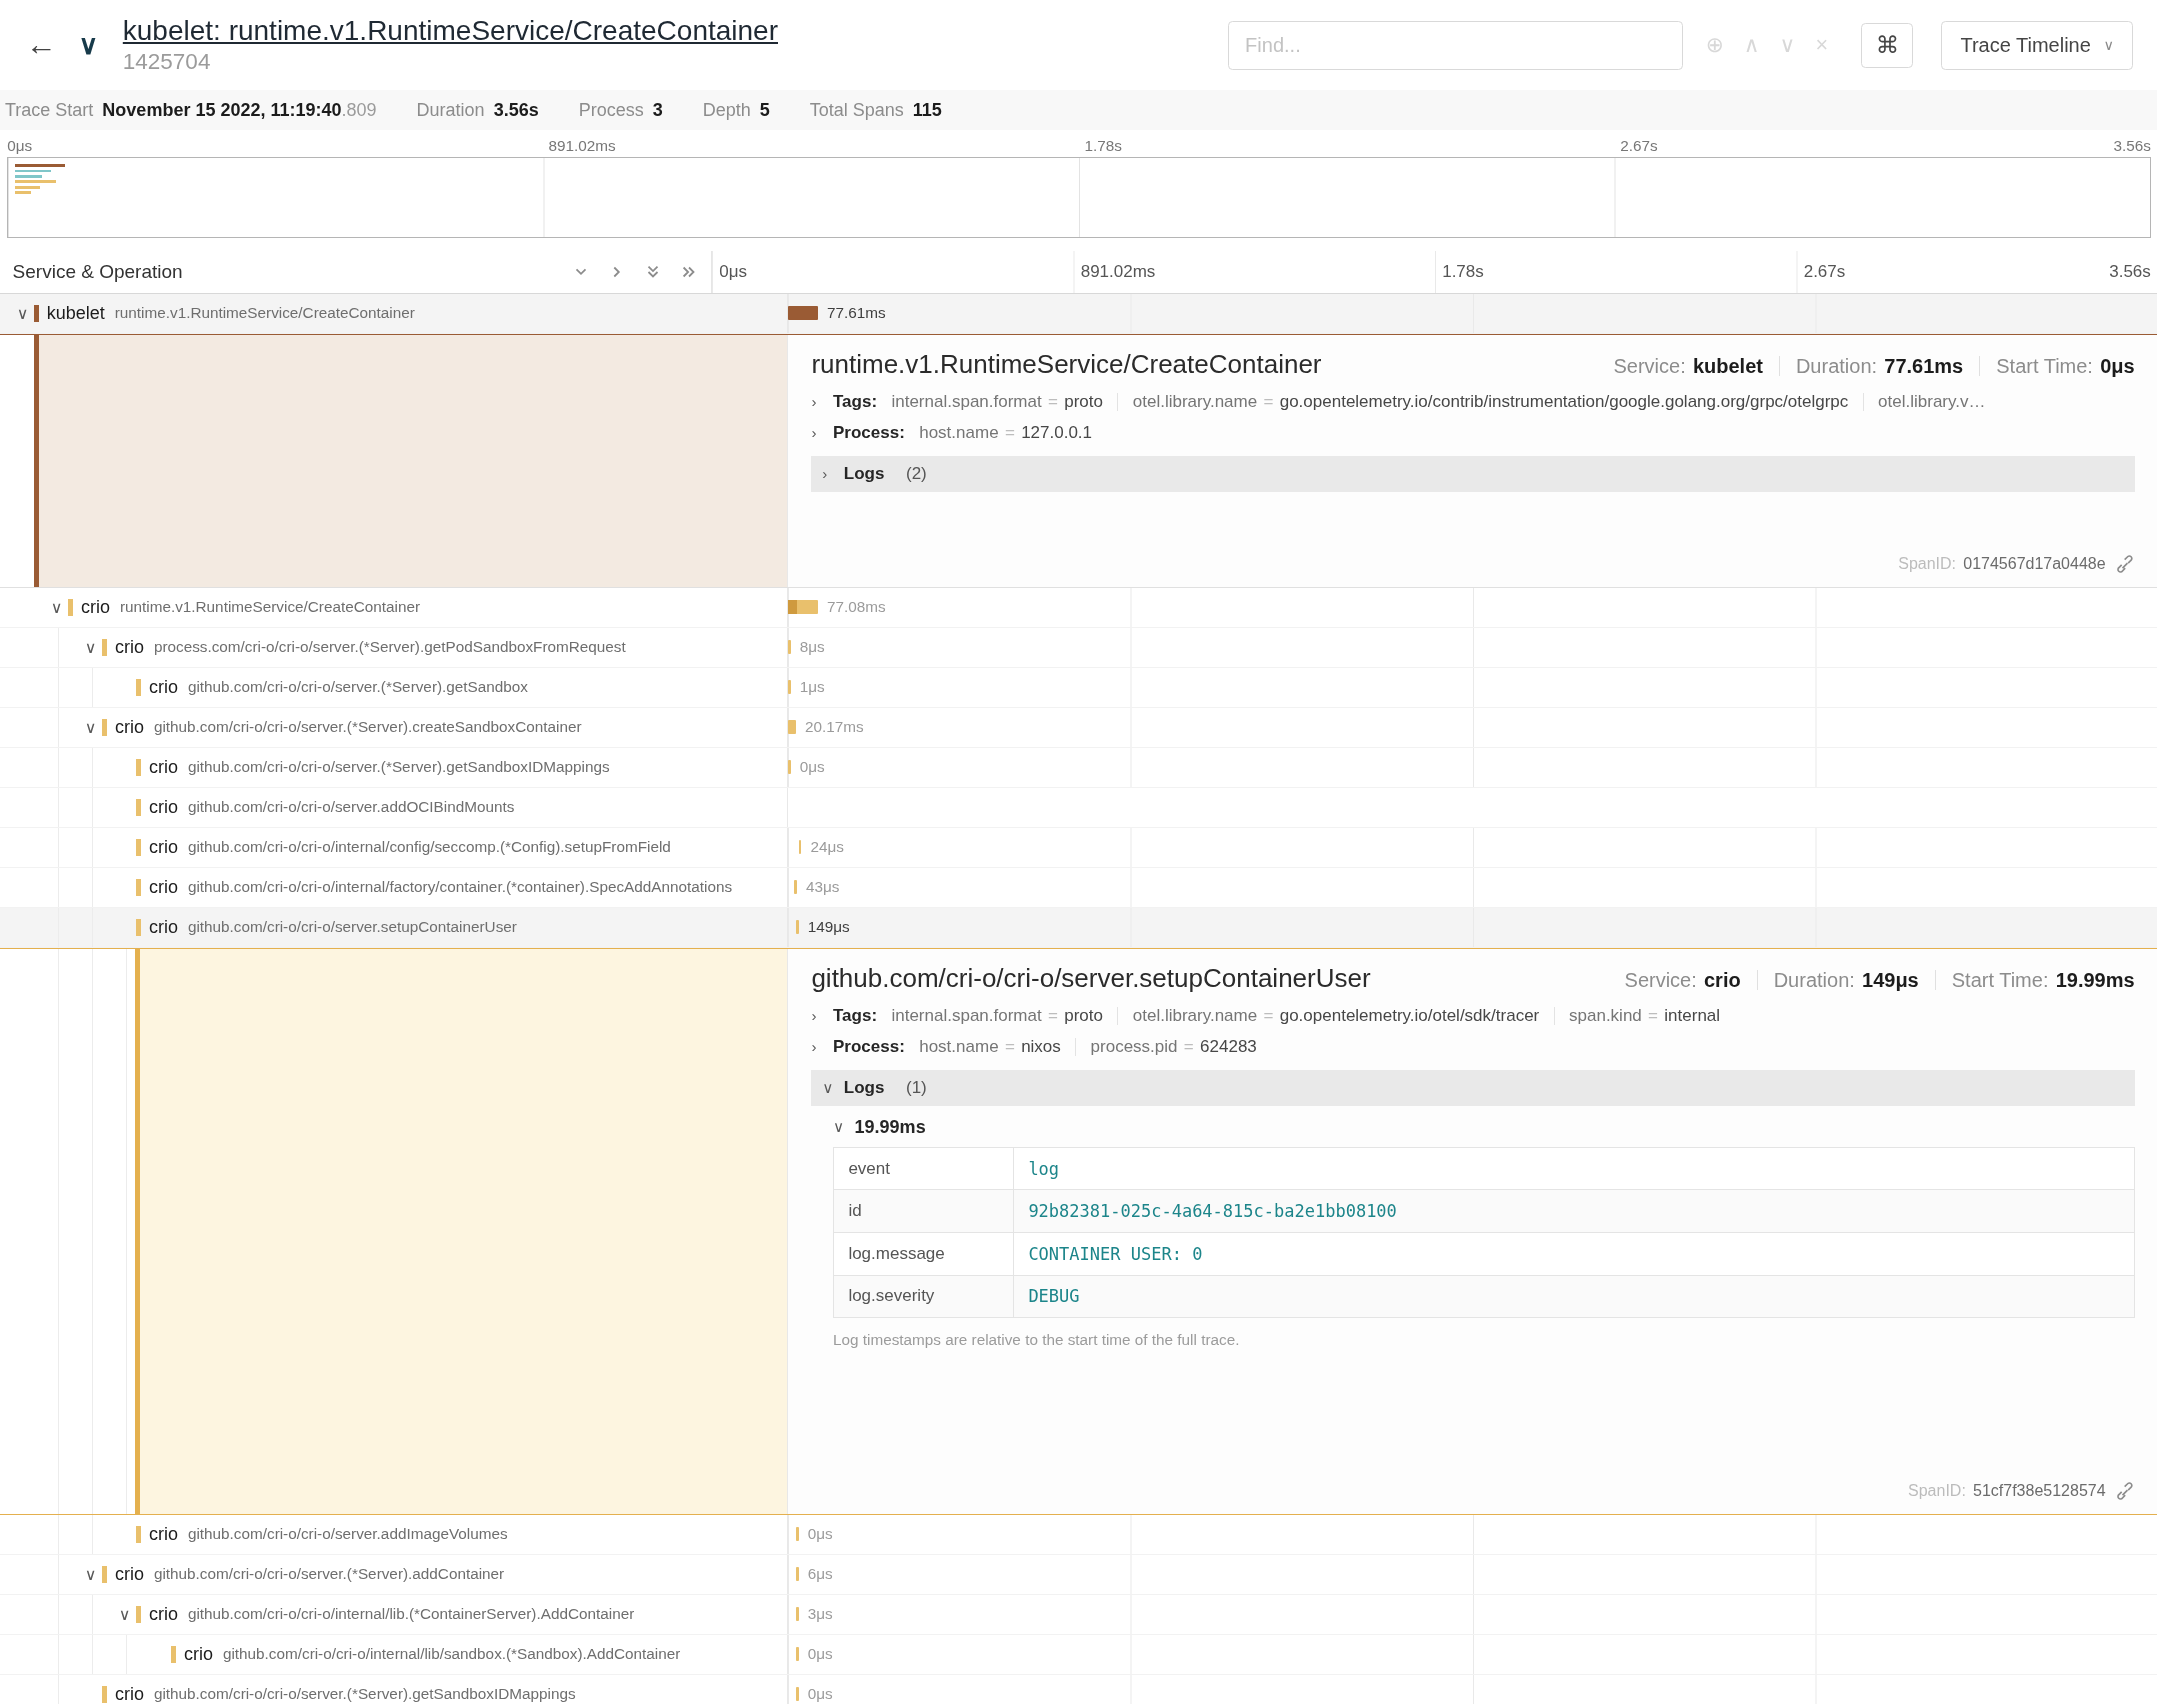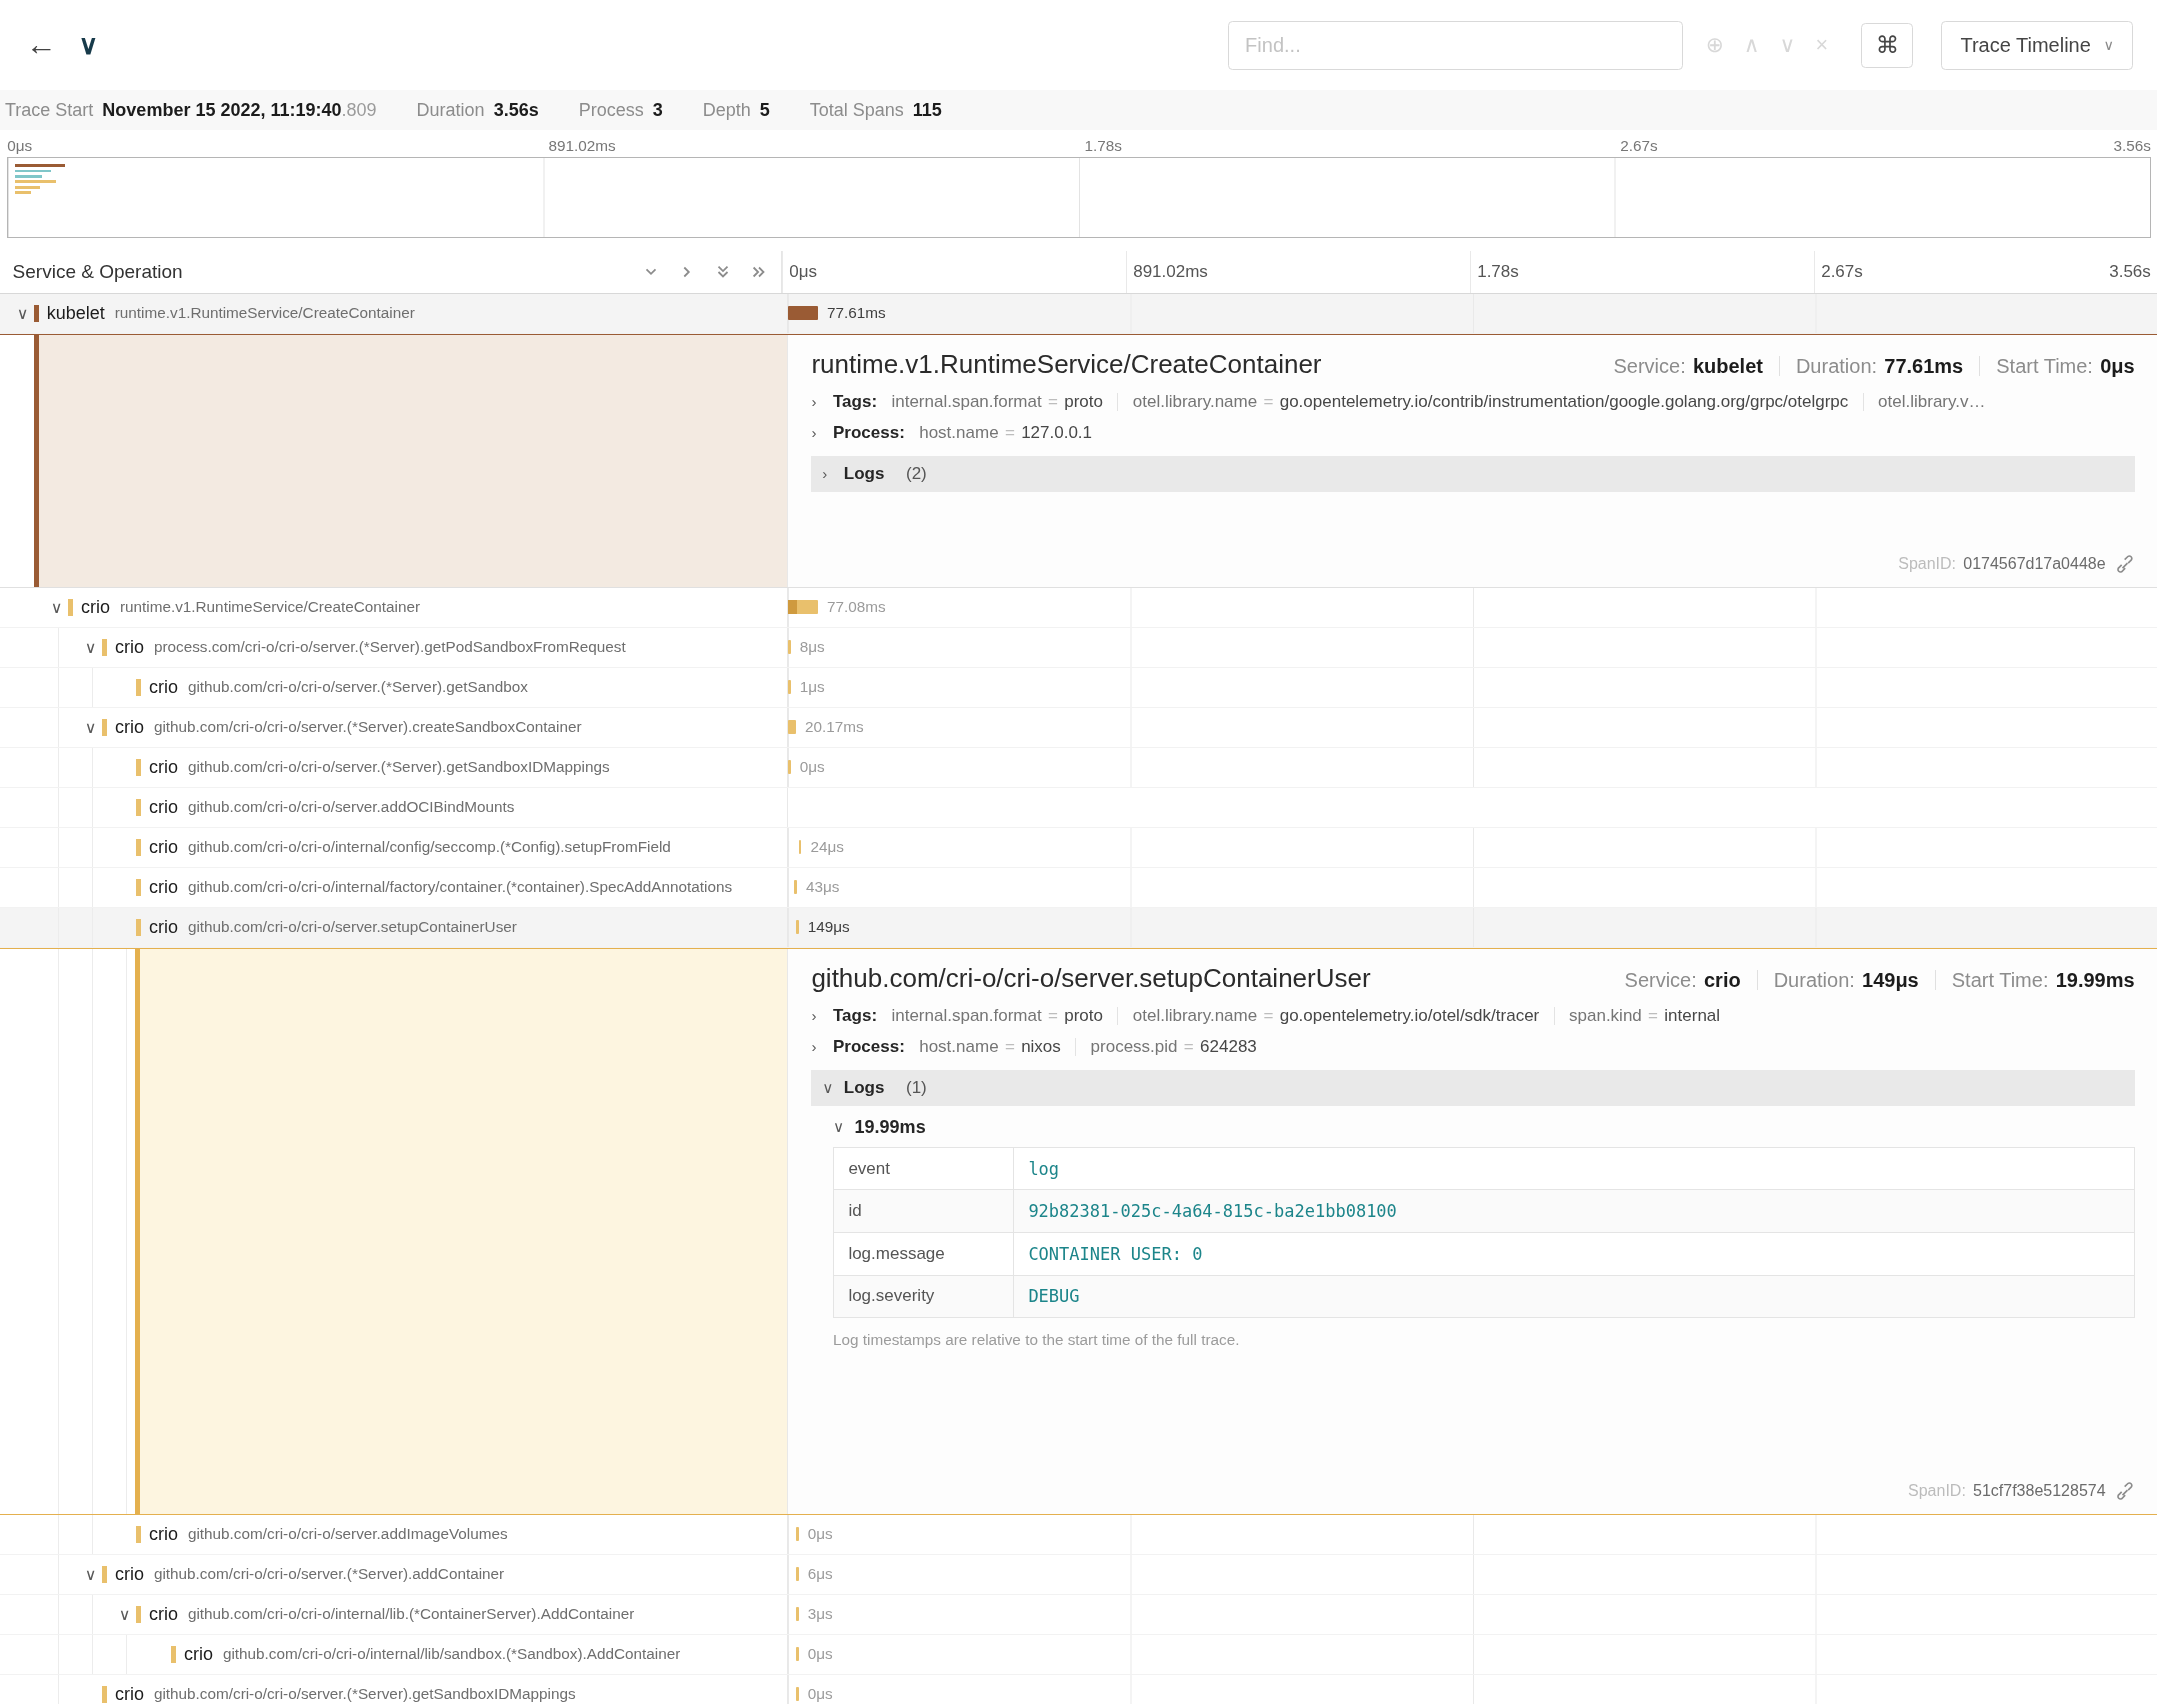--- a/index.html
+++ b/index.html
@@ -39,21 +39,21 @@
   .mm-labels { position:relative; height:21.6px; margin:0 7.2px; font-size:15.3px; color:#777; }
   .mm-labels span { position:absolute; top:1.8px; }
   .mm-t0 { left:0; } .mm-t1 { left:25%; padding-left:5.4px; } .mm-t2 { left:50%; padding-left:5.4px; }
   .mm-t3 { left:75%; padding-left:5.4px; } .mm-t4 { right:0; }
   .mm-canvas { position:relative; height:81px; margin:0 7.2px; border:0.9px solid #b5b5b5; background:#fff;
     background-image:linear-gradient(to right,#e3e3e3 0.9px,transparent 0.9px); background-size:25% 100%; }
   .mm-span { position:absolute; height:2.7px; }
 
   
   .colhead { height:43px; display:flex; border-bottom:0.9px solid #d8d8d8; }
-  .ch-left { width:782px; display:flex; align-items:center; justify-content:space-between;
+  .ch-left { width:712px; display:flex; align-items:center; justify-content:space-between;
     padding:0 12.6px; border-right:0.9px solid #e6e6e6; }
   .ch-title { font-size:19px; color:#333; font-weight:500; }
   .ch-icons { display:flex; align-items:center; gap:18px; }
   .ch-icons svg { display:block; cursor:pointer; color:#8c8c8c; }
   .ch-right { flex:1; position:relative; font-size:17px; color:#555;
     background-image:linear-gradient(to right,#e9e9e9 0.9px,transparent 0.9px); background-size:25% 100%; }
   .ch-right span { position:absolute; top:11.7px; }
   .cr-t0 { left:7.2px; } .cr-t1 { left:25%; padding-left:7.2px; } .cr-t2 { left:50%; padding-left:7.2px; }
   .cr-t3 { left:75%; padding-left:7.2px; } .cr-t4 { right:7.2px; }
 
@@ -114,20 +114,24 @@
   .sid-label { color:#bcbcbc; margin-right:7.2px; }
   .sid-val { color:#6b6b6b; }
   .link-ic { margin-left:9px; color:#8c8c8c; cursor:pointer; }
 </style>
 </head>
 <body>
 
 <div class="appbar">
   <button class="iconbtn back-btn"><span>←</span></button>
   <button class="iconbtn hdr-chev"><span>∨</span></button>
+  <div class="title-block">
+    <a class="trace-title">kubelet: runtime.v1.RuntimeService/CreateContainer</a>
+    <span class="trace-id">1425704</span>
+  </div>
   <div class="appbar-right">
     <input class="find-input" placeholder="Find..." style="">
     <div class="findnav">
       <span class="nav-ic">⊕</span>
       <span class="nav-ic">∧</span>
       <span class="nav-ic">∨</span>
       <span class="nav-ic">×</span>
     </div>
     <button class="kbd-btn"><span>⌘</span></button>
     <button class="view-btn">

